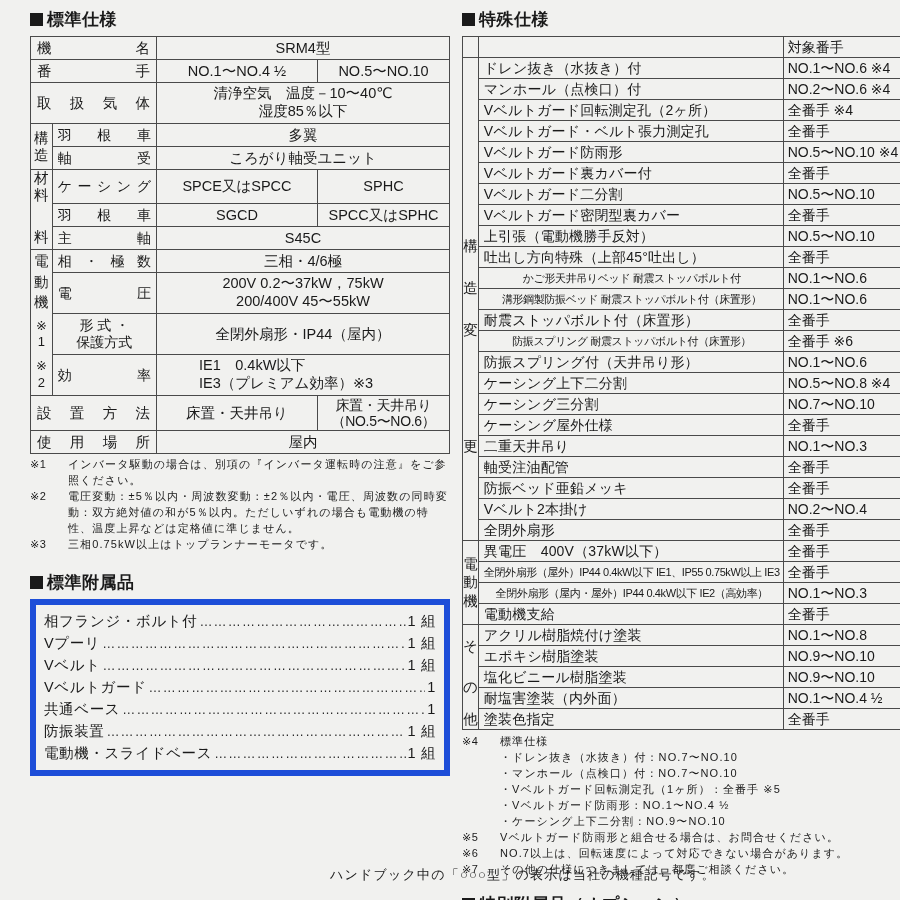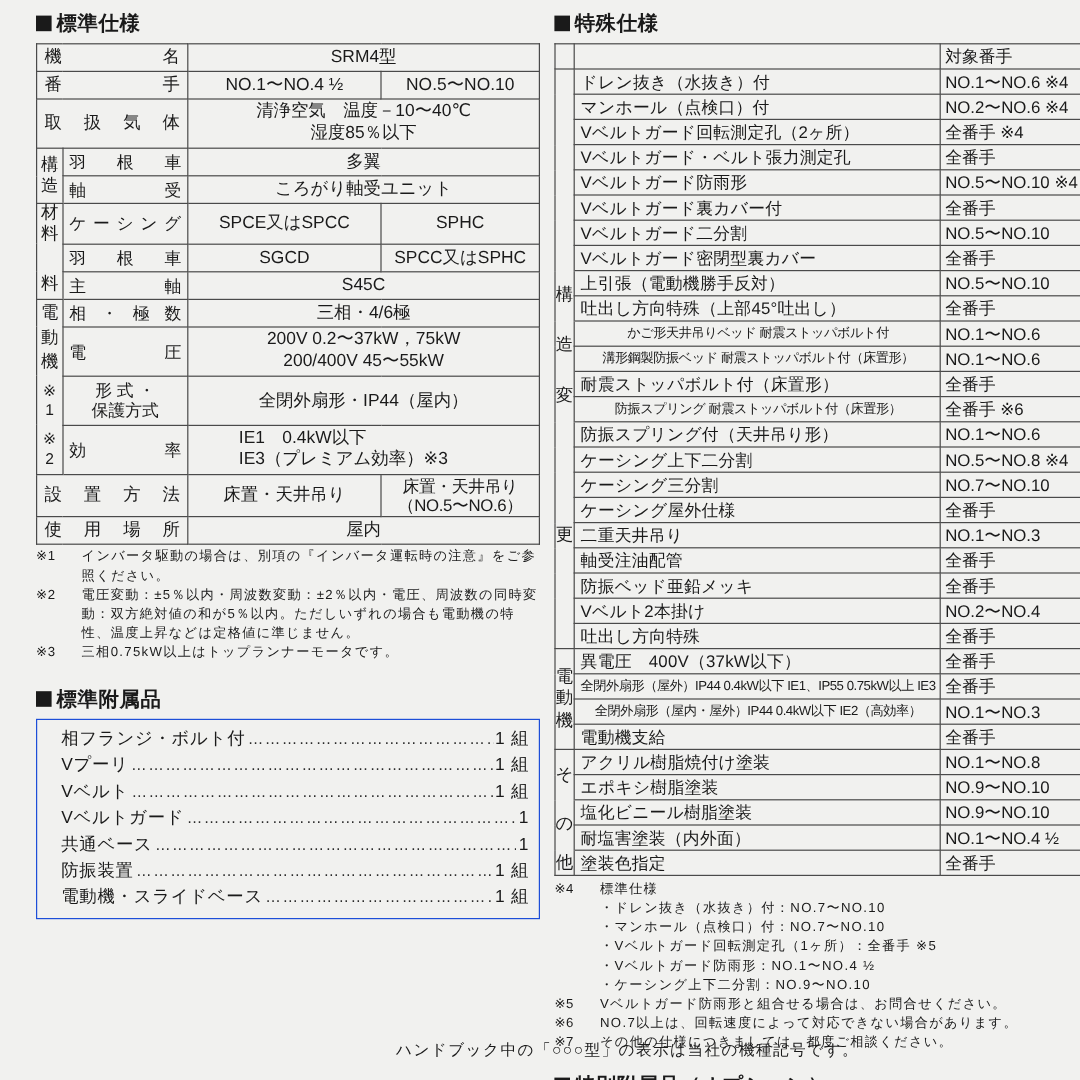--- a/index.html
+++ b/index.html
@@ -57,21 +57,21 @@
   .two-line{line-height:1.22;}
   .tiny{font-size:14px;letter-spacing:-.3px;}
 
   
   .notes{margin-top:3px;font-size:11px;line-height:1.45;}
   .note{display:flex;margin-bottom:0px;}
   .note .nmark{flex:none;width:38px;letter-spacing:.5px;}
   .note .ntext{flex:1;letter-spacing:1.1px;}
 
   
-  .acc-box{border:1px solid #1d4ed8;padding:5px 8px 6px 20px;text-align:right;}
+  .acc-box{border:6px solid #1d4ed8;padding:5px 8px 6px 8px;text-align:right;}
   .acc-row{
     display:flex;align-items:baseline;
     font-size:14.5px;line-height:1.52;white-space:nowrap;
   }
   .acc-row .nm{letter-spacing:.6px;}
   .acc-row .dots{
     flex:1;overflow:hidden;white-space:nowrap;
     margin:0 2px;color:#2a2a2a;font-size:13px;
     letter-spacing:1.2px;
   }
@@ -365,21 +365,21 @@
           </tr>
       <tr>
         <td class="item">防振ベッド亜鉛メッキ</td>
         <td class="tgt">全番手</td>
           </tr>
       <tr>
         <td class="item">Vベルト2本掛け</td>
         <td class="tgt">NO.2〜NO.4</td>
           </tr>
       <tr>
-        <td class="item">吐出し方向特殊</td>
+        <td class="item">全閉外扇形</td>
         <td class="tgt">全番手</td>
           </tr>
 
       <tr>
         <td class="gcol" rowspan="4">
           <div>電</div>
           <div>動</div>
           <div>機</div>
         </td>
         <td class="item">異電圧　400V（37kW以下）</td>

